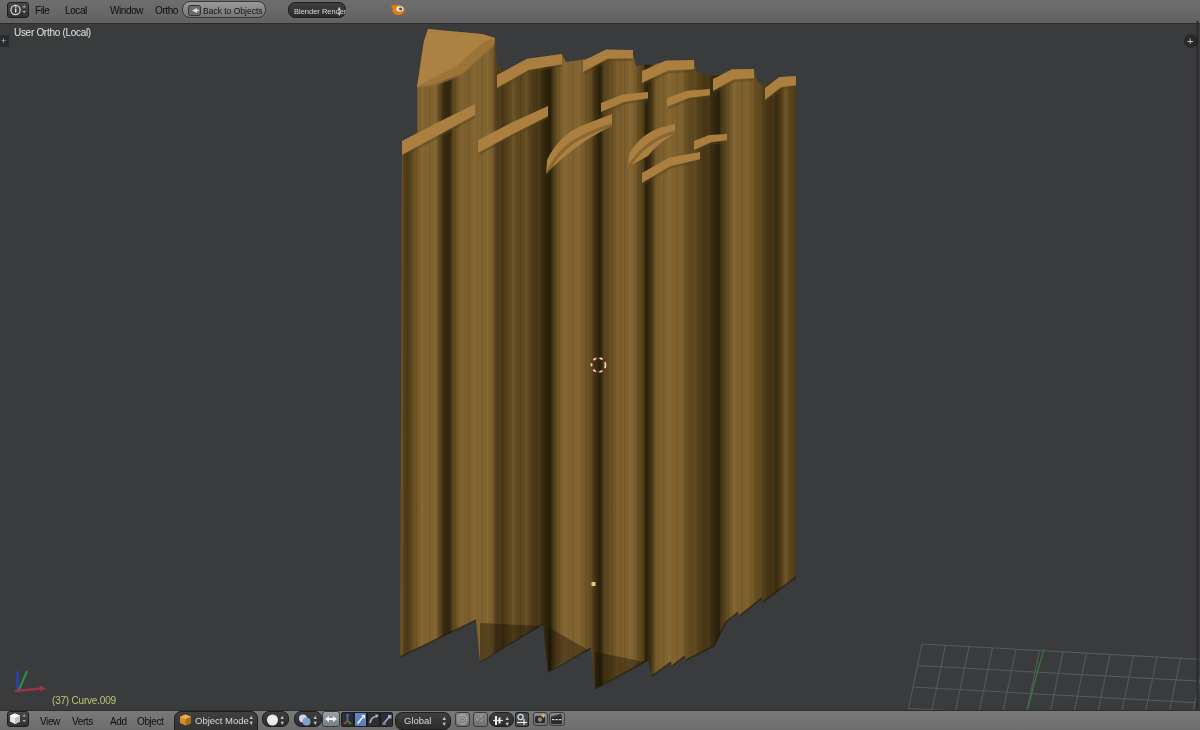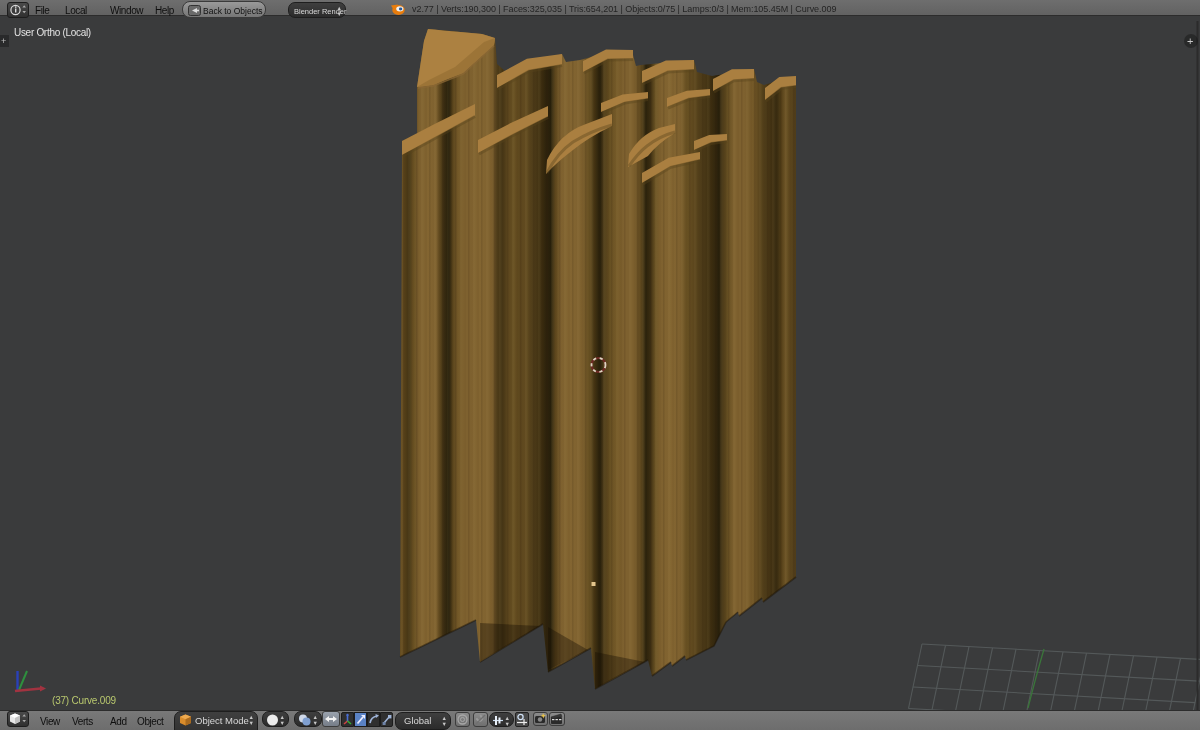--- a/index.html
+++ b/index.html
@@ -1,37 +1,37 @@
 <!DOCTYPE html>
 <html><head><meta charset="utf-8"><style>
 *{margin:0;padding:0;box-sizing:border-box}
 html,body{width:1200px;height:730px;overflow:hidden;background:#3a3b3c;font-family:"Liberation Sans",sans-serif}
 .abs{position:absolute}
-#topbar{position:absolute;left:0;top:0;width:1200px;height:16px;background:linear-gradient(#6e6e6e,#626262);border-bottom:1px solid #2c2c2c}
+#topbar{position:absolute;left:0;top:0;width:1200px;height:24px;background:linear-gradient(#6e6e6e,#626262);border-bottom:1px solid #2c2c2c}
 #botbar{position:absolute;left:0;top:710px;width:1200px;height:20px;background:linear-gradient(#797979,#6d6d6d);border-top:1px solid #2c2c2c}
 .menu{position:absolute;top:4.5px;font-size:10px;letter-spacing:-0.4px;color:#0e0e0e}
 .menu2{position:absolute;top:715.5px;font-size:10px;letter-spacing:-0.4px;color:#0e0e0e}
 .dd{position:absolute;background:linear-gradient(#3f3f3f,#2b2b2b);border:1px solid #1e1e1e;border-radius:7px;color:#d9d9d9;font-size:10.5px}
 .updn{position:absolute;right:3px;top:1.5px;display:flex;flex-direction:column;line-height:6.5px;font-size:5.5px;color:#c9c9c9}
 .btn{position:absolute;background:linear-gradient(#8c8c8c,#6f6f6f);border:1px solid #3c3c3c;border-radius:3px}
 </style></head><body>
 
 <div id="topbar">
  <div class="abs" style="left:7px;top:2px;width:22px;height:16px;background:linear-gradient(#4a4a4a,#303030);border:1px solid #1d1d1d;border-radius:3px">
    <svg width="20" height="14" style="position:absolute;left:0;top:0">
      <circle cx="7.5" cy="7" r="4.6" fill="none" stroke="#d9d9d9" stroke-width="1.2"></circle>
      <rect x="7" y="5.5" width="1.4" height="4" fill="#d9d9d9"></rect>
         <rect x="7" y="3.4" width="1.4" height="1.4" fill="#d9d9d9"></rect>
      <path d="M16,5 l2,-2.5 2,2.5 z M16,9 l2,2.5 2,-2.5 z" fill="#aaa" transform="scale(0.9)"></path>
    </svg>
  </div>
  <div class="menu" style="left:35px">File</div>
  <div class="menu" style="left:65px">Local</div>
  <div class="menu" style="left:110px">Window</div>
- <div class="menu" style="left:155px">Help</div>
+ <div class="menu" style="left:155px">Ortho</div>
  <div class="abs" style="left:182px;top:1px;width:84px;height:17px;background:linear-gradient(#9a9a9a,#757575);border:1px solid #3a3a3a;border-radius:8px">
    <svg width="13" height="11" style="position:absolute;left:5px;top:3px">
      <rect x="0.5" y="0.5" width="12" height="10" rx="2" fill="#6a6a6a" stroke="#333"></rect>
      <path d="M9,3 L4,5.5 L9,8 z" fill="#ddd"></path>
         <rect x="8" y="4.7" width="3" height="1.6" fill="#ddd"></rect>
    </svg>
    <span style="position:absolute;left:20px;top:3.5px;font-size:8.5px;color:#101010;white-space:nowrap">Back to Objects</span>
  </div>
  <div class="dd" style="left:288px;top:2px;width:58px;height:16px;font-size:7.5px">
       <span style="position:absolute;left:5px;top:3.5px;white-space:nowrap">Blender Render</span>
@@ -39,21 +39,20 @@
         <span>▲</span>
         <span>▼</span>
       </span>
     </div>
  <svg width="18" height="16" style="position:absolute;left:389px;top:2px">
    <ellipse cx="9.5" cy="8" rx="6.2" ry="5" fill="#e87d0d"></ellipse>
    <ellipse cx="10.8" cy="6.8" rx="3.6" ry="2.6" fill="#f0f0f0"></ellipse>
    <ellipse cx="11.6" cy="7" rx="1.7" ry="1.4" fill="#2a5c9c"></ellipse>
    <path d="M2,3.5 L9,2.5 L4.5,7.5 z" fill="#e87d0d"></path>
  </svg>
- <div class="abs" style="left:412px;top:4px;font-size:9px;letter-spacing:-0.05px;color:#242424">v2.77 | Verts:190,300 | Faces:325,035 | Tris:654,201 | Objects:0/75 | Lamps:0/3 | Mem:105.45M | Curve.009</div>
 </div>
 
 <svg class="abs" style="left:0;top:21px" width="1200" height="689" viewBox="0 21 1200 689">
  <defs>
   <linearGradient id="stripes" gradientUnits="userSpaceOnUse" x1="395" y1="0" x2="800" y2="0">
    <stop offset="0.0000" stop-color="#5c461d"></stop>
         <stop offset="0.0173" stop-color="#6b5225"></stop>
         <stop offset="0.0247" stop-color="#523e17"></stop>
         <stop offset="0.0346" stop-color="#443415"></stop>
         <stop offset="0.0444" stop-color="#675022"></stop>

